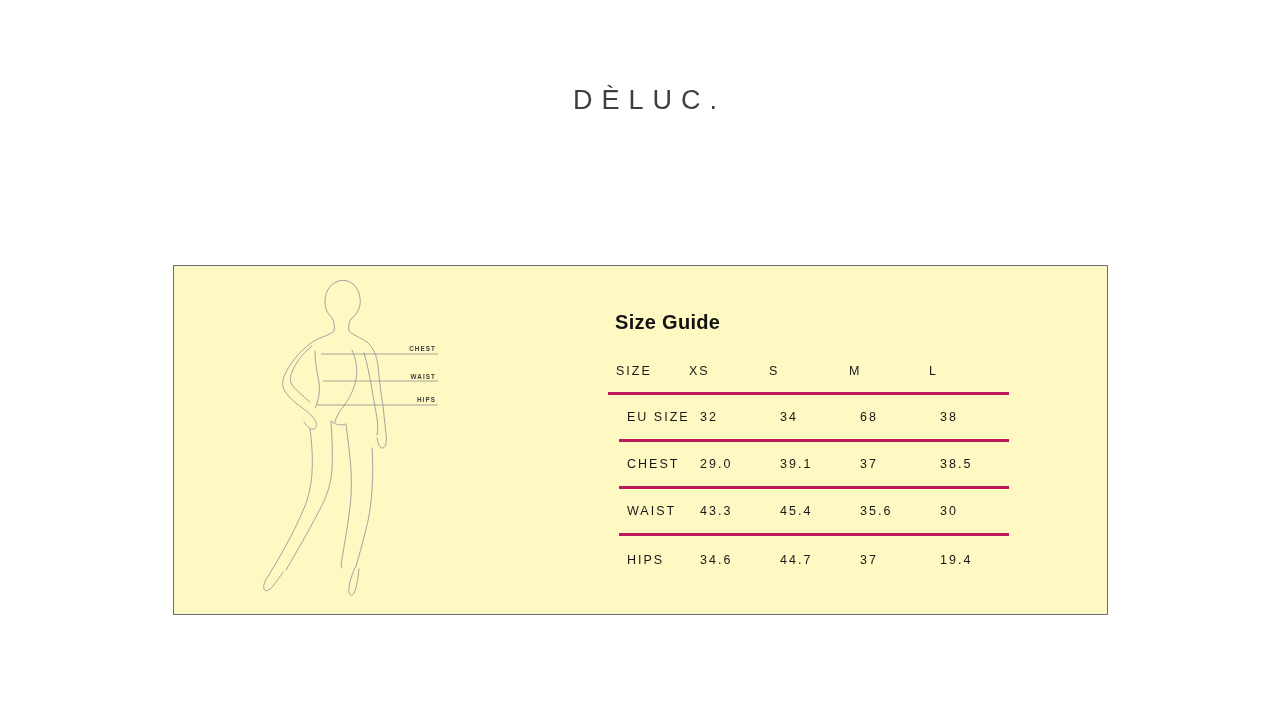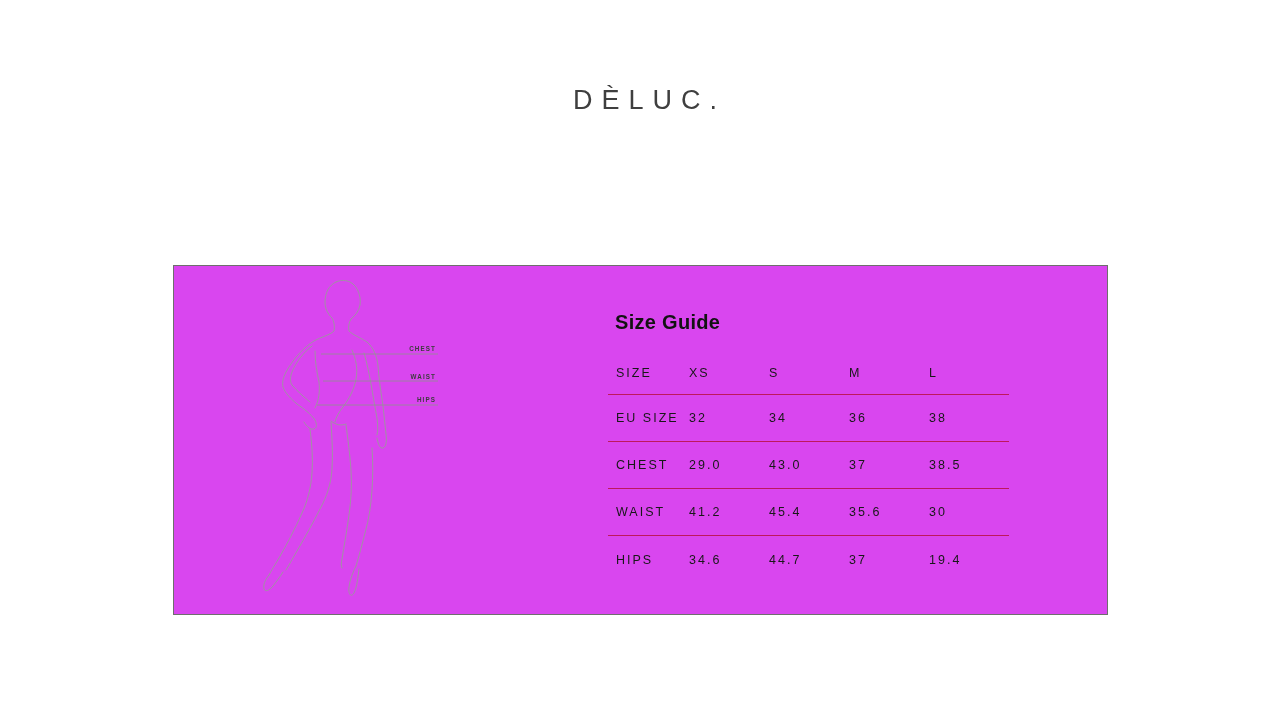--- a/index.html
+++ b/index.html
@@ -8,46 +8,46 @@
 
   .logo {
     position:absolute; top:85px; left:5px; width:1280px;
     text-align:center; font-size:27px; font-weight:400;
     letter-spacing:9px; padding-left:9px; color:#3f3f3f;
   }
 
   .panel {
     position:absolute; left:173px; top:265px;
     width:935px; height:350px;
-    border:1px solid #6e6e6e; background:#d946ef;
+    border:1px solid #6e6e6e; background:#fef9c3;
   }
 
   .croquis { position:absolute; left:82px; top:10px; }
   .croquis path, .croquis line { fill:none; }
   .croquis .body-line { stroke:#9a9a9a; stroke-width:0.9; stroke-linecap:round; }
   .croquis .measure-line { stroke:#8f8f8f; stroke-width:0.8; }
   .croquis text {
     font-family:"Liberation Sans", sans-serif;
     font-size:6.3px; letter-spacing:1.1px; fill:#3c3c3c; font-weight:700;
   }
 
   .guide { position:absolute; left:434px; top:43px; width:401px; }
   .guide-title {
     margin-left:7px; font-size:20px; line-height:26px;
     font-weight:700; letter-spacing:0.3px; color:#121212;
   }
   .trow {
     display:grid;
     grid-template-columns:81px 80px 80px 80px 80px;
     align-items:center;
-    border-bottom:1px solid #be185d;
+    border-bottom:3px solid #be185d;
   }
   .trow.thead { height:60px; align-items:end; }
   .trow.thead .cell { padding-bottom:14px; }
-  .trow.data { height:47px; }
+  .trow.data { height:47px;margin-left:11px; }
   .trow.last { border-bottom:none; }
   .cell {
     font-size:12.5px; letter-spacing:2px; color:#181818;
     text-align:left; white-space:nowrap;
   }
   .cell.lbl { text-align:left; padding-left:8px; }
 </style>
 </head>
 <body>
 
@@ -152,35 +152,35 @@
       <div class="cell">XS</div>
       <div class="cell">S</div>
       <div class="cell">M</div>
       <div class="cell">L</div>
     </div>
 
     <div class="trow data">
       <div class="cell lbl">EU SIZE</div>
       <div class="cell">32</div>
       <div class="cell">34</div>
-      <div class="cell">36</div>
+      <div class="cell">68</div>
       <div class="cell">38</div>
     </div>
 
     <div class="trow data">
       <div class="cell lbl">CHEST</div>
       <div class="cell">29.0</div>
-      <div class="cell">43.0</div>
+      <div class="cell">39.1</div>
       <div class="cell">37</div>
       <div class="cell">38.5</div>
     </div>
 
     <div class="trow data">
       <div class="cell lbl">WAIST</div>
-      <div class="cell">41.2</div>
+      <div class="cell">43.3</div>
       <div class="cell">45.4</div>
       <div class="cell">35.6</div>
       <div class="cell">30</div>
     </div>
 
     <div class="trow data last">
       <div class="cell lbl">HIPS</div>
       <div class="cell">34.6</div>
       <div class="cell">44.7</div>
       <div class="cell">37</div>

